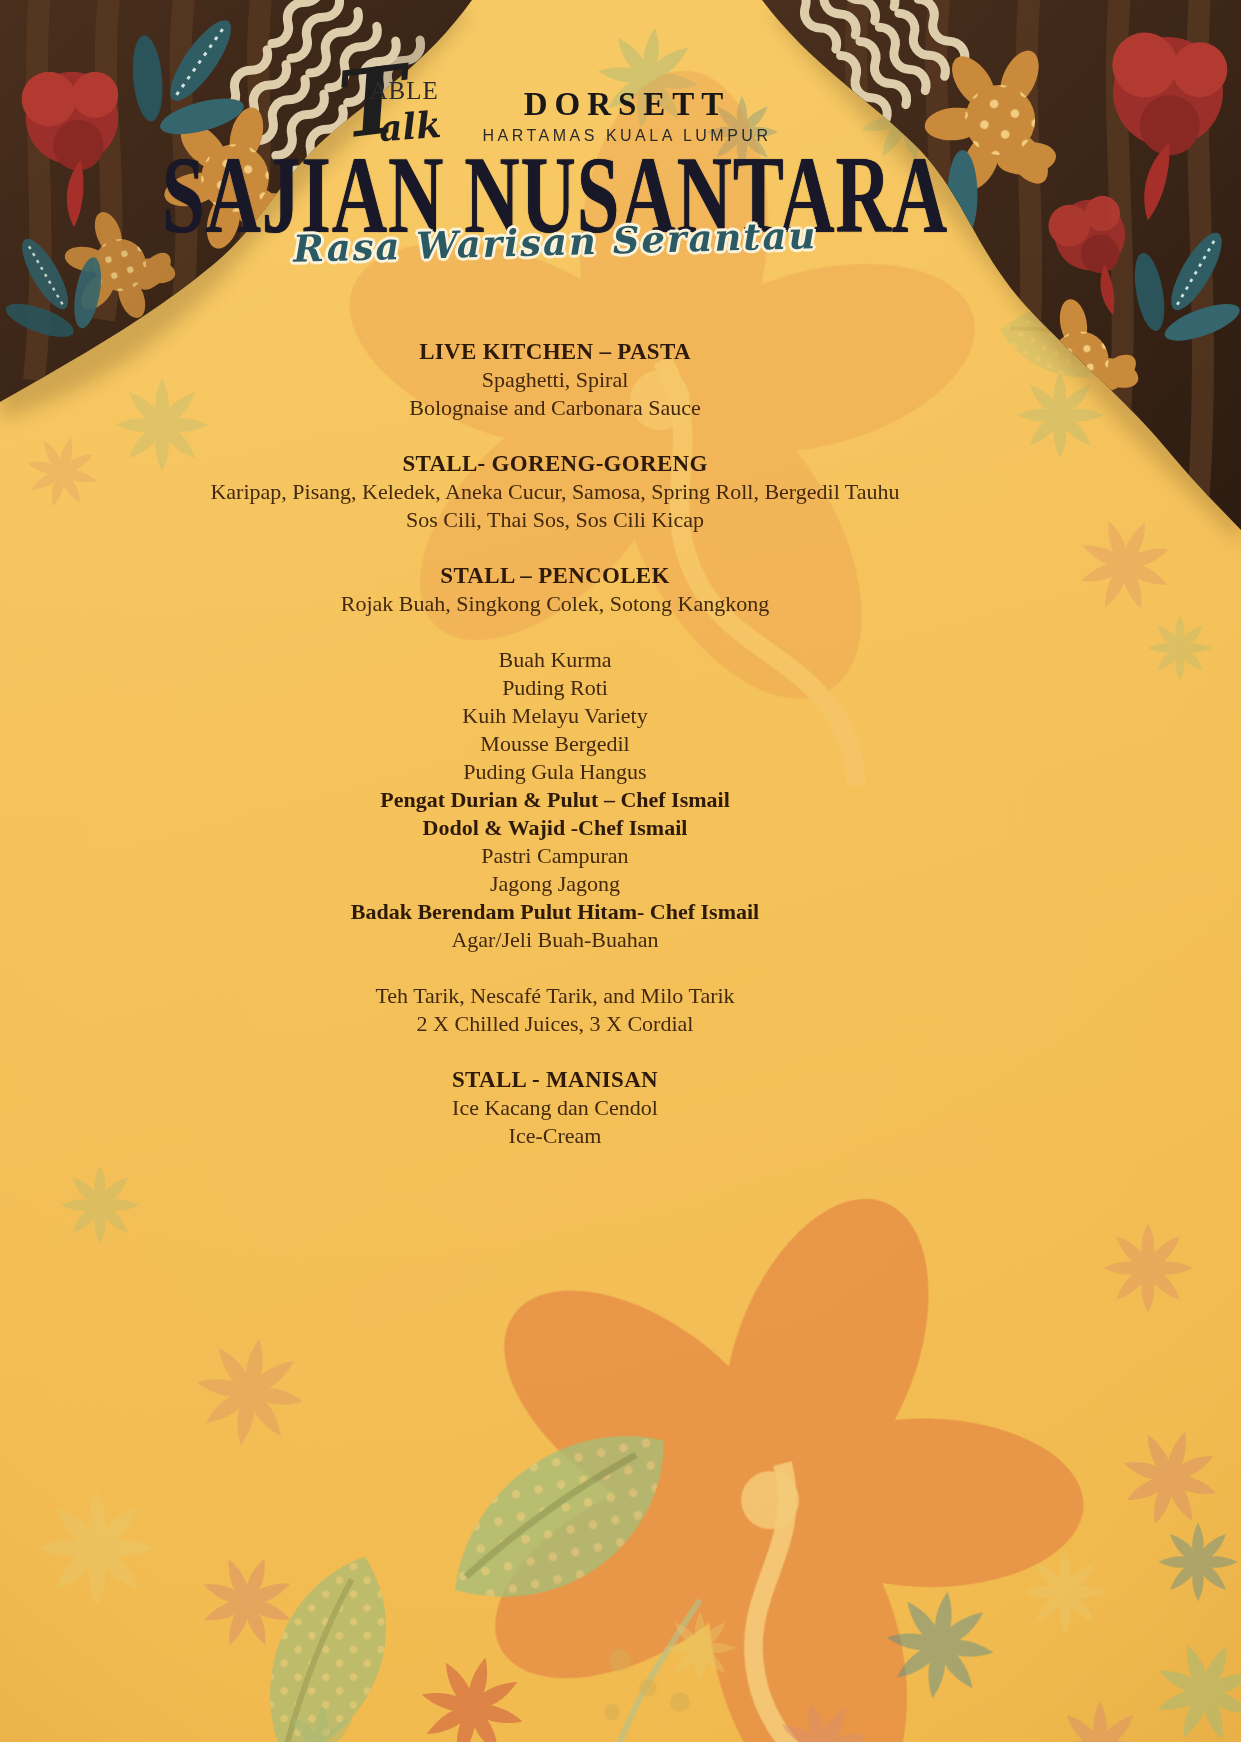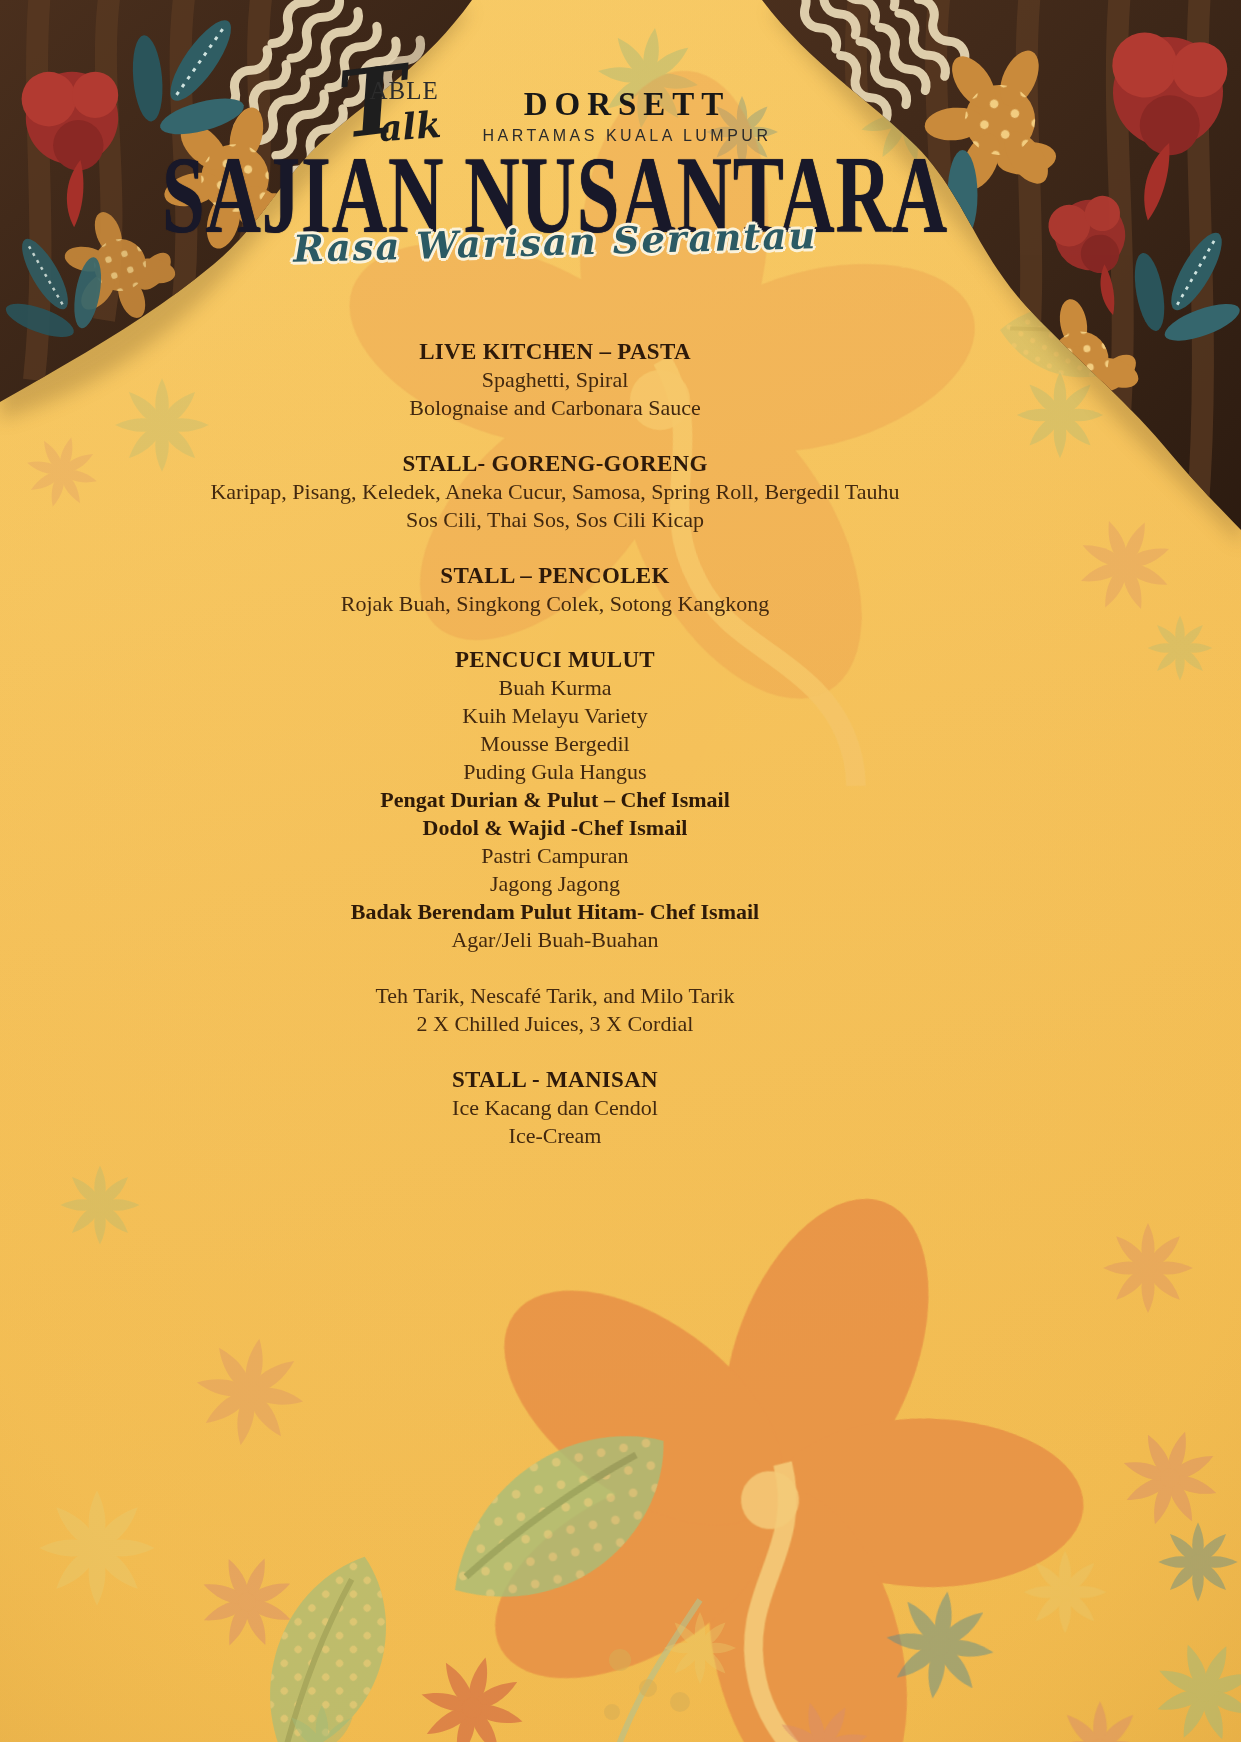--- a/index.html
+++ b/index.html
@@ -340,22 +340,22 @@
         <p class="menu-item">Karipap, Pisang, Keledek, Aneka Cucur, Samosa, Spring Roll, Bergedil Tauhu</p>
         <p class="menu-item">Sos Cili, Thai Sos, Sos Cili Kicap</p>
       </section>
 
       <section class="menu-section">
         <h2 class="menu-heading">STALL – PENCOLEK</h2>
         <p class="menu-item">Rojak Buah, Singkong Colek, Sotong Kangkong</p>
       </section>
 
       <section class="menu-section">
-        <h2 class="menu-heading">PENCUCI MULUT</h2>
         <p class="menu-item">Buah Kurma</p>
+        <p class="menu-item">Puding Roti</p>
         <p class="menu-item">Kuih Melayu Variety</p>
         <p class="menu-item">Mousse Bergedil</p>
         <p class="menu-item">Puding Gula Hangus</p>
         <p class="menu-item bold">Pengat Durian &amp; Pulut – Chef Ismail</p>
         <p class="menu-item bold">Dodol &amp; Wajid -Chef Ismail</p>
         <p class="menu-item">Pastri Campuran</p>
         <p class="menu-item">Jagong Jagong</p>
         <p class="menu-item bold">Badak Berendam Pulut Hitam- Chef Ismail</p>
         <p class="menu-item">Agar/Jeli Buah-Buahan</p>
       </section>

